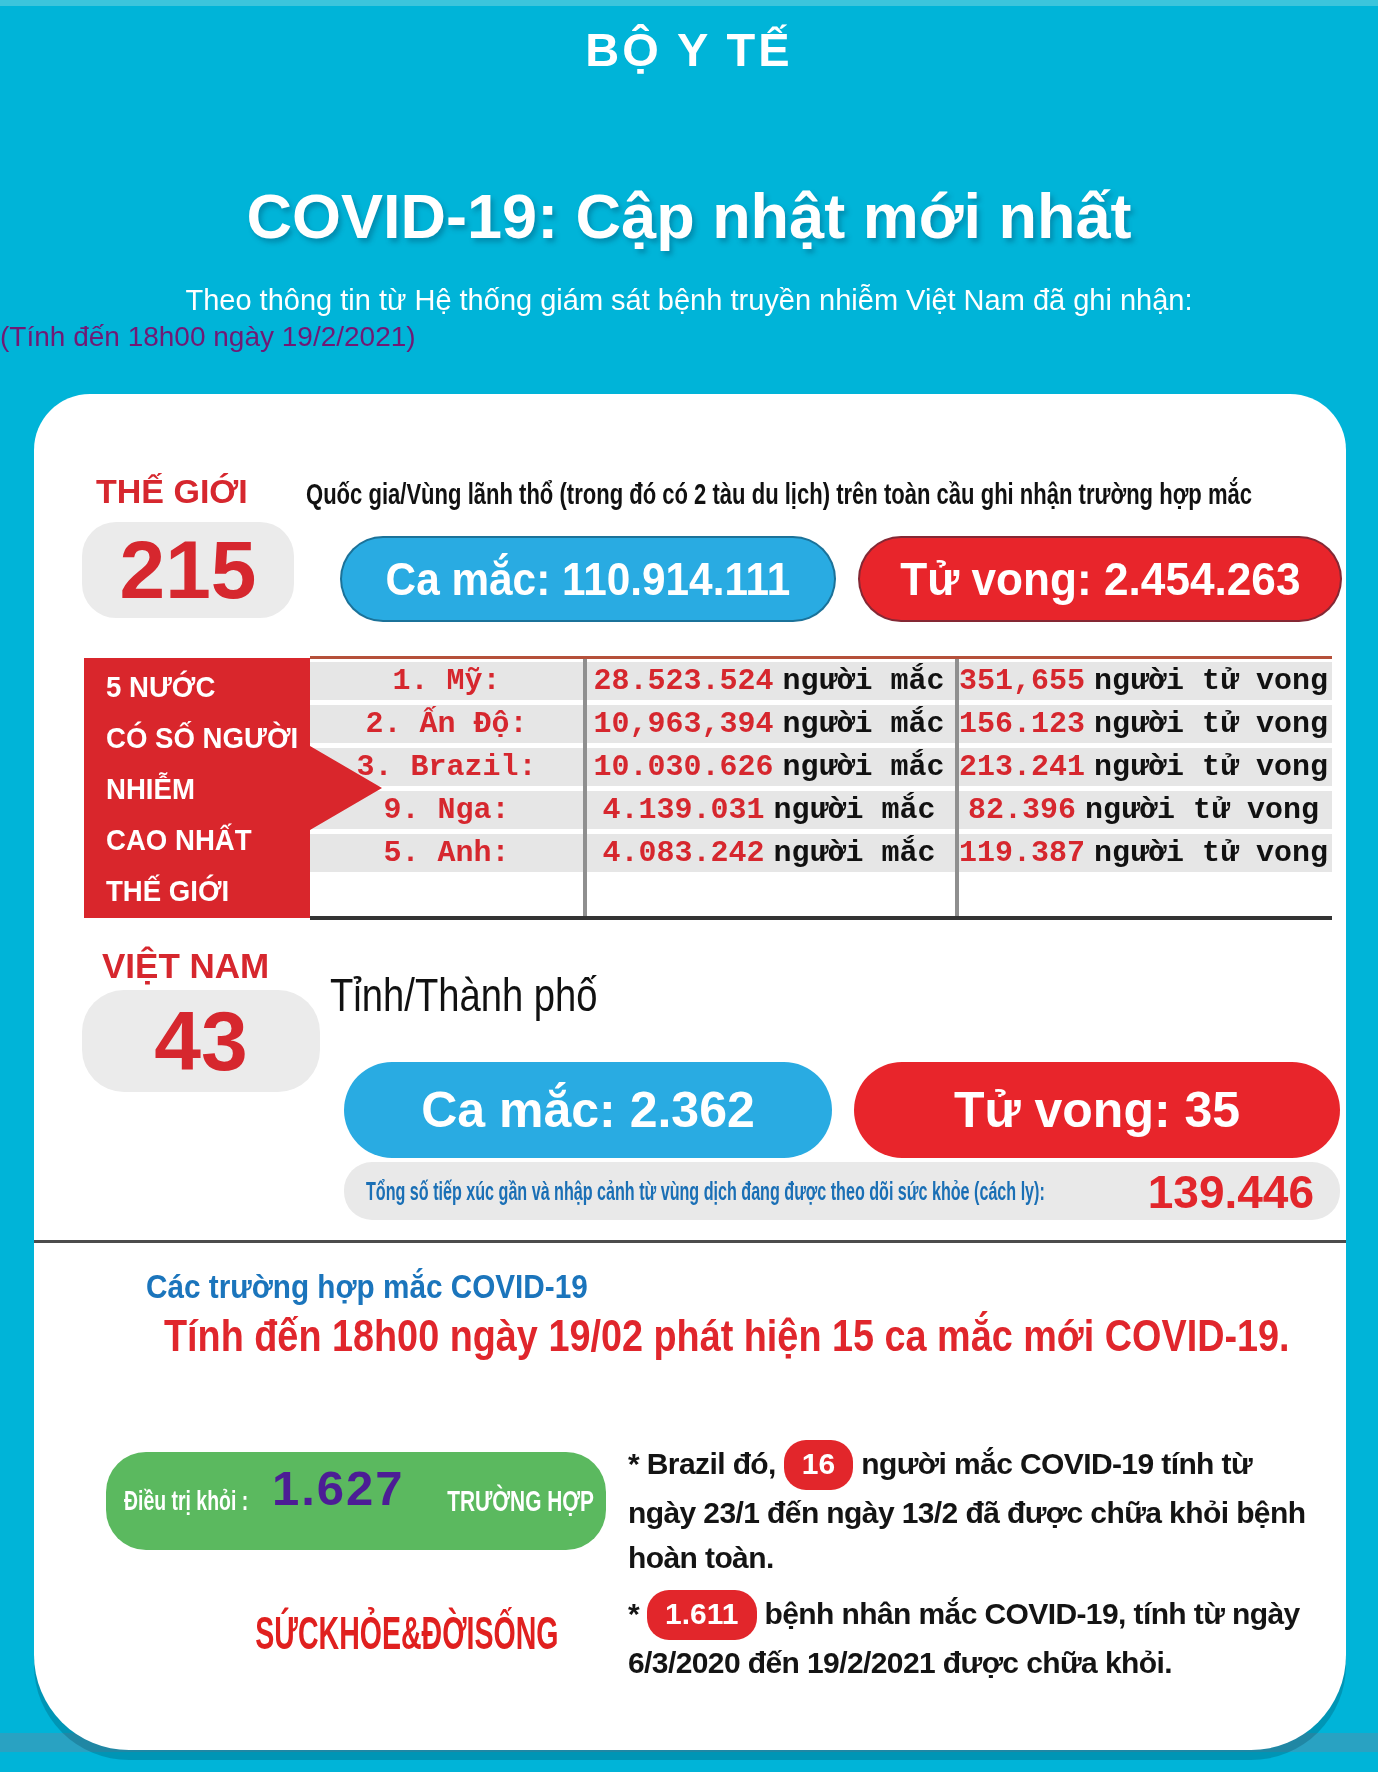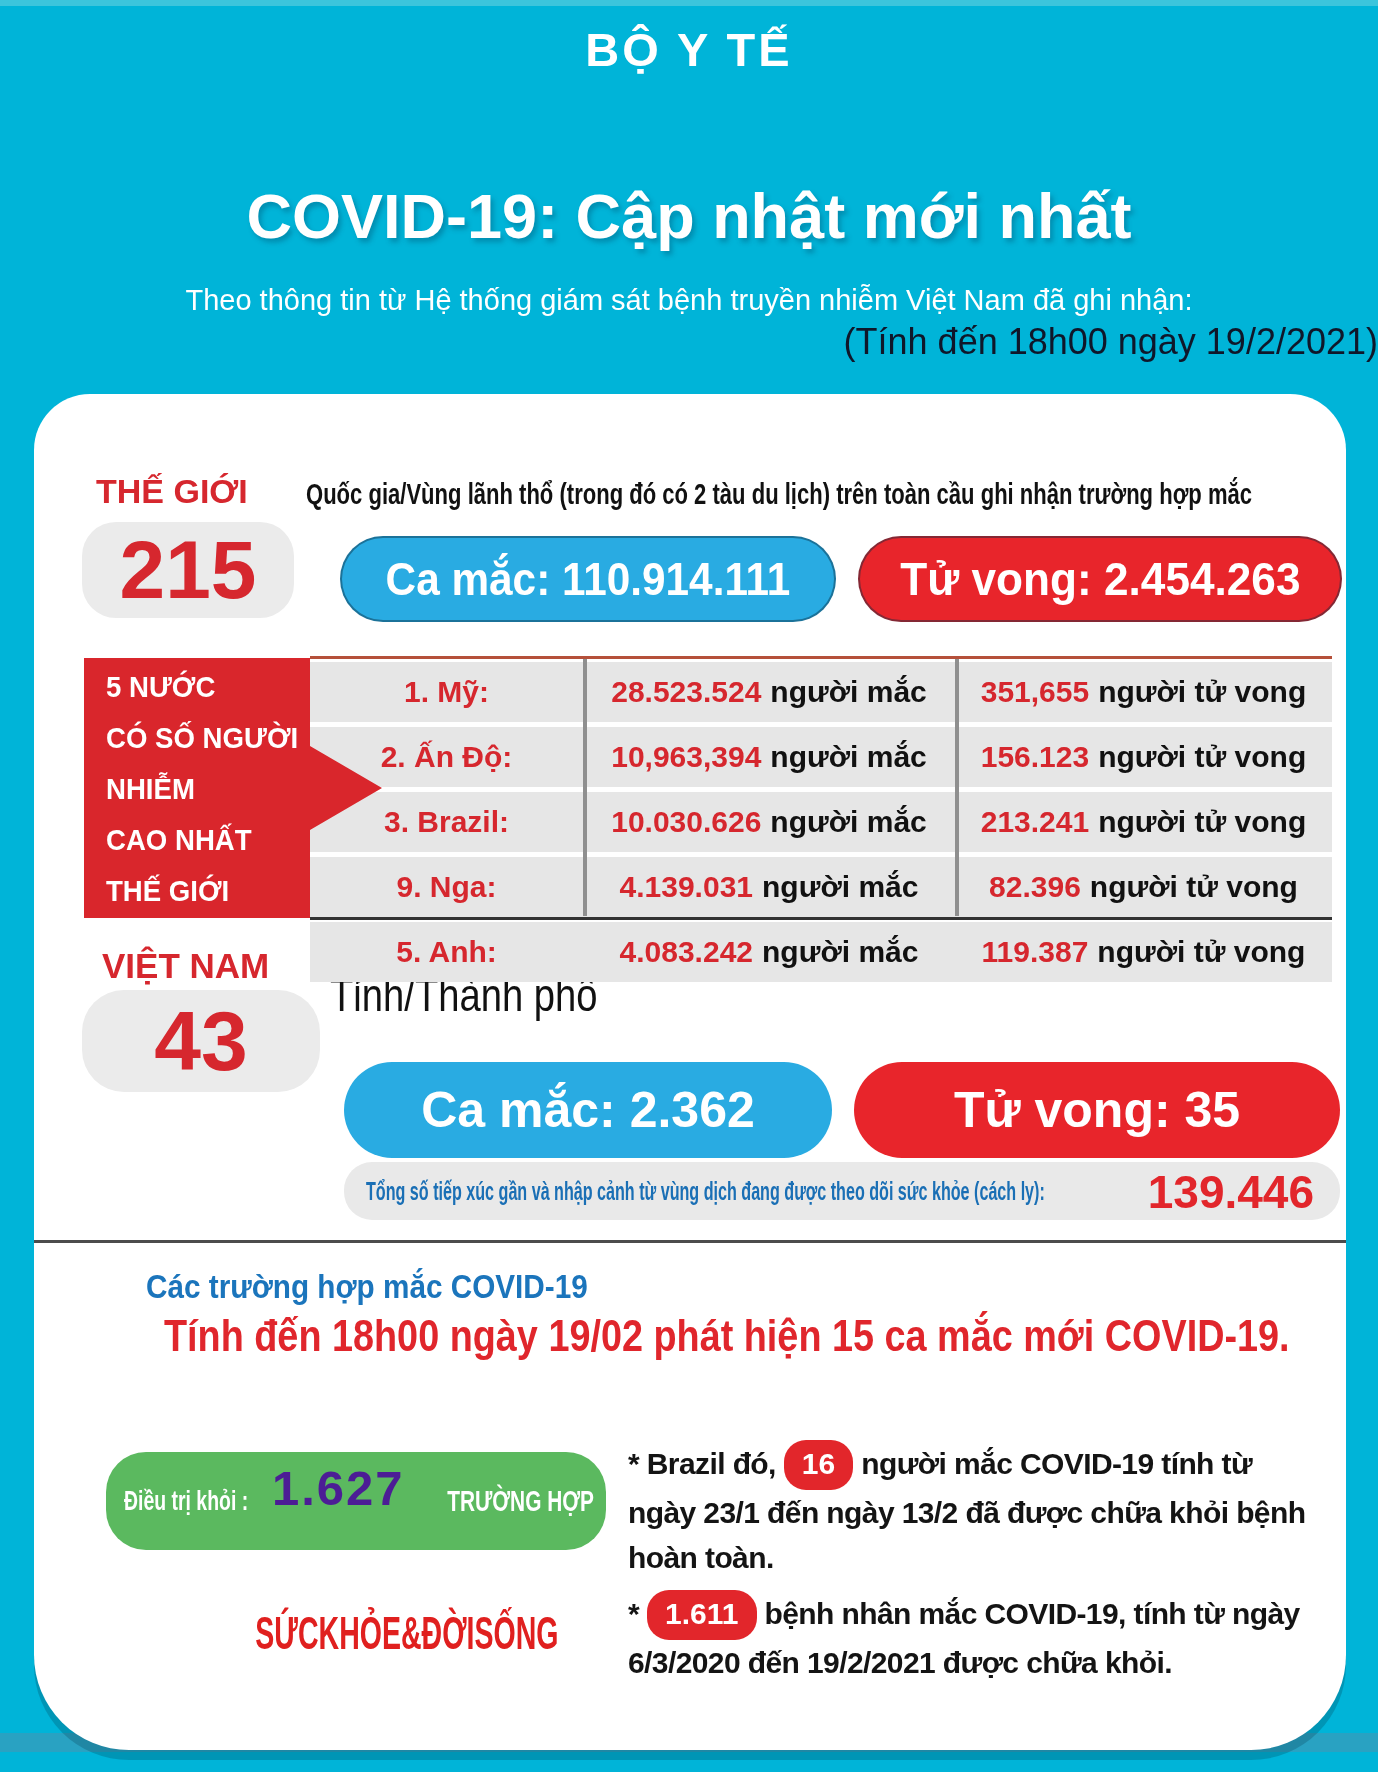--- a/index.html
+++ b/index.html
@@ -15,21 +15,21 @@
   
   #top-edge{left:0;top:0;width:100%;height:6px;background:#3cc5dc;}
   #ministry{left:0;top:22px;width:100%;text-align:center;color:#ffffff;
     font-size:47px;font-weight:bold;letter-spacing:3px;}
   #hotline-band{left:0;top:101px;width:100%;height:74px;background:#dbf0f8;
     display:flex;align-items:center;justify-content:center;}
   #hotline{color:#1a6fb5;font-size:45px;font-weight:bold;}
   #main-title{left:0;top:180px;width:100%;text-align:center;color:#ffffff;
     font-size:63px;font-weight:bold;text-shadow:3px 4px 5px rgba(0,70,100,.35);}
   #subtitle{left:0;top:284px;width:100%;text-align:center;color:#ffffff;font-size:29px;font-weight:500;}
-  #asof{left:0;top:321px;width:100%;text-align:right;color:#0f172a;font-size:36px;font-weight:500;}
+  #asof{left:0;top:321px;width:100%;text-align:left;color:#701a75;font-size:28px;font-weight:500;}
 
   
   #card{left:34px;top:394px;width:1312px;height:1356px;background:#ffffff;
     border-radius:56px 56px 95px 95px;box-shadow:0 10px 0 rgba(0,40,60,.22);}
   #shadow-band{left:0;top:1733px;width:100%;height:19px;background:#29a2c2;}
 
   
   #world-label{left:62px;top:78px;color:#d6272e;font-size:34px;font-weight:bold;}
   #world-count-box{left:48px;top:128px;width:212px;height:96px;background:#ebebeb;
     border-radius:34px;display:flex;align-items:center;justify-content:center;}
@@ -44,21 +44,21 @@
   
   #top5{left:50px;top:262px;width:1248px;height:264px;}
   #top5-arrow{position:absolute;left:0;top:2px;width:300px;height:260px;background:#d9262c;z-index:2;
     clip-path:polygon(0 0,226px 0,226px 88px,298px 130px,226px 172px,226px 260px,0 260px);
     padding:3px 0 0 22px;}
   #top5-arrow .hline{color:#ffffff;font-size:30px;font-weight:bold;line-height:51px;
     transform:scaleX(.92);transform-origin:left center;white-space:nowrap;}
   #top5-rows{position:absolute;left:226px;top:0;width:1022px;height:264px;z-index:1;
     border-top:3px solid #b5503a;border-bottom:4px solid #333333;padding-top:3px;}
   .t5row{display:grid;grid-template-columns:273px 372px 1fr;align-items:center;
-    height:60px;margin-bottom:5px;background:#e6e6e6;}
+    height:38px;margin-bottom:5px;background:#e6e6e6;font-family:Liberation Mono, monospace;}
   .t5row:last-child{margin-bottom:0;}
   .t5row .c1{text-align:center;color:#d6272e;font-size:30px;font-weight:bold;}
   .t5row .c2,.t5row .c3{text-align:center;font-size:30px;font-weight:bold;white-space:nowrap;}
   .t5row .num{color:#d6272e;margin-right:9px;}
   .t5row .suf{color:#111111;}
   .vline{position:absolute;top:0;bottom:0;width:4px;background:#8f8f8f;}
   .v1{left:273px;} .v2{left:645px;}
 
   
   #vn-label{left:68px;top:552px;color:#d6272e;font-size:35px;font-weight:bold;}

